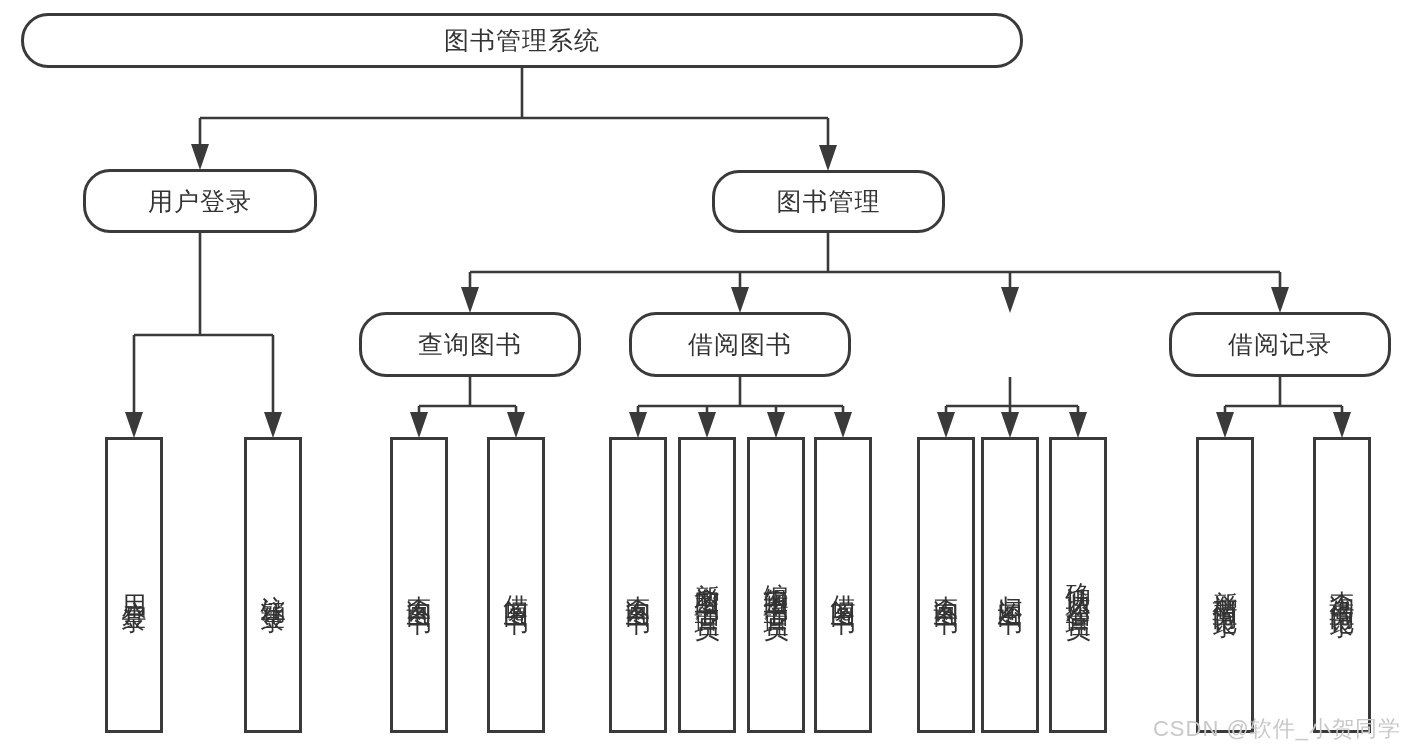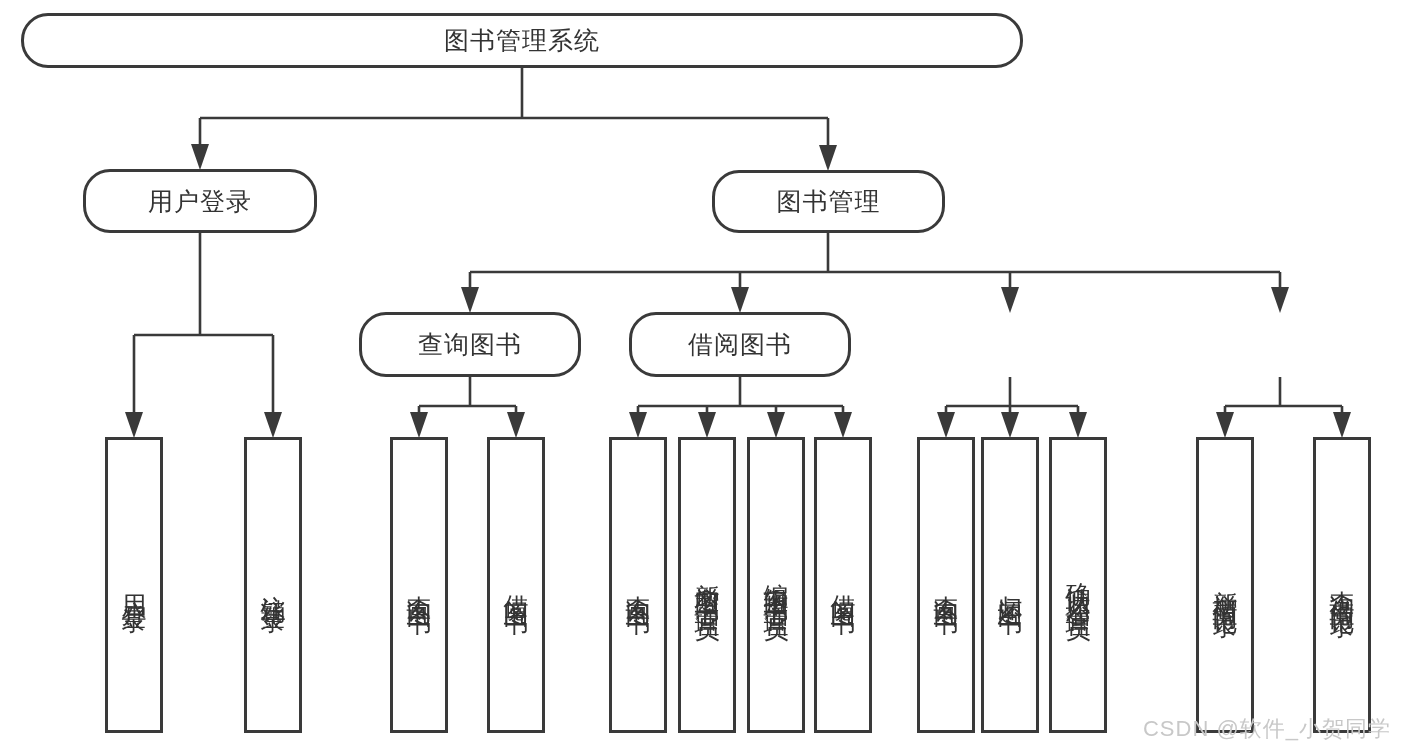--- a/index.html
+++ b/index.html
@@ -13,21 +13,21 @@
     border:3px solid #3a3a3a;color:#333333;z-index:1;
     display:flex;align-items:center;justify-content:center;text-align:center;
   }
   .node.h{font-size:25px;letter-spacing:1px;white-space:nowrap;border-radius:27px;}
   .node.v{font-size:25px;}
   .node.v .lbl{
     writing-mode:vertical-rl;text-orientation:mixed;
     letter-spacing:5px;line-height:1;max-height:286px;
   }
   .watermark{
-    position:absolute;right:14px;bottom:3px;z-index:2;
+    position:absolute;right:4px;bottom:3px;z-index:2;
     font-size:22px;color:#c8c8c8;letter-spacing:1px;white-space:nowrap;margin-left:12px;
   }
 </style>
 </head>
 <body>
 
 <div class="canvas">
 
   <svg class="edges" viewBox="0 0 1405 747" aria-hidden="true">
 
@@ -78,20 +78,23 @@
   <div class="node h" style="left:712px;top:170px;width:233px;height:63px">
     <span class="lbl">图书管理</span>
   </div>
 
   <div class="node h" style="left:359px;top:312px;width:222px;height:65px">
     <span class="lbl">查询图书</span>
   </div>
   <div class="node h" style="left:629px;top:312px;width:222px;height:65px">
     <span class="lbl">借阅图书</span>
   </div>
+  <div class="node h" style="left:1169px;top:312px;width:222px;height:65px">
+    <span class="lbl">借阅记录</span>
+  </div>
 
   <div class="node v" style="left:105px;top:437px;width:58px;height:296px">
     <span class="lbl">用户登录</span>
   </div>
   <div class="node v" style="left:244px;top:437px;width:58px;height:296px">
     <span class="lbl">注销登录</span>
   </div>
 
   <div class="node v" style="left:390px;top:437px;width:58px;height:296px">
     <span class="lbl">查询图书</span>

